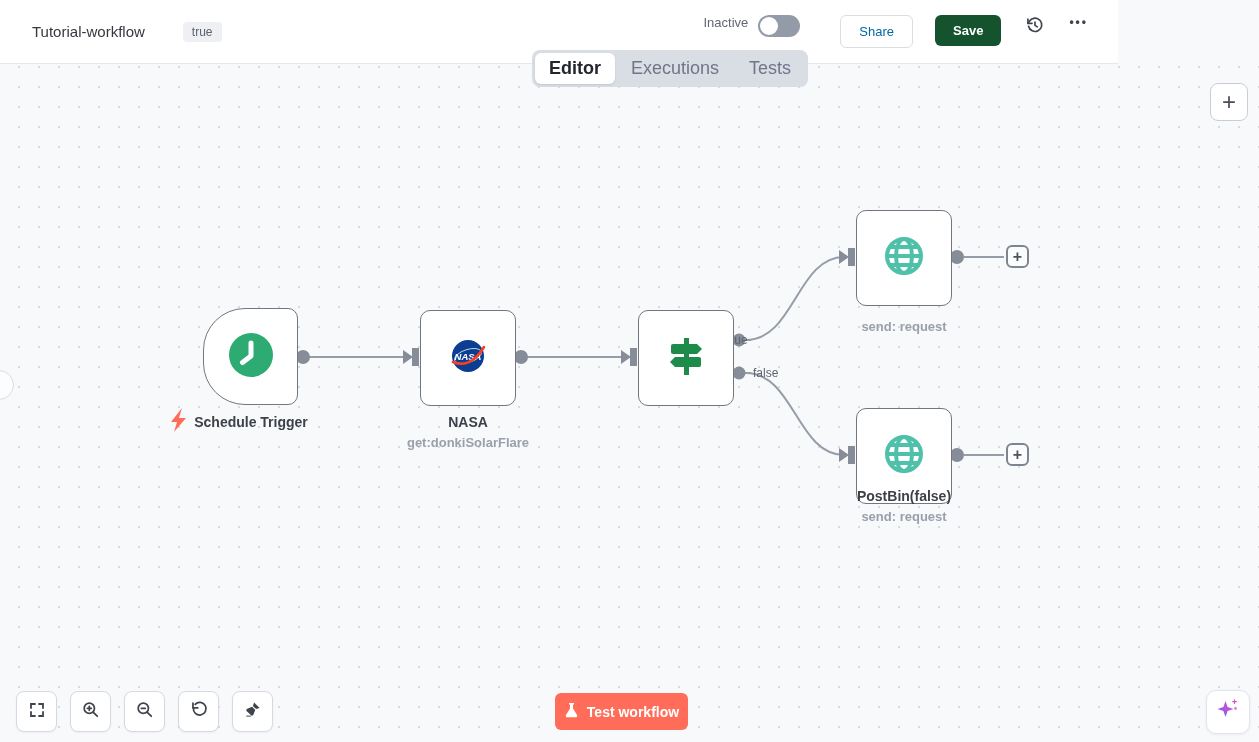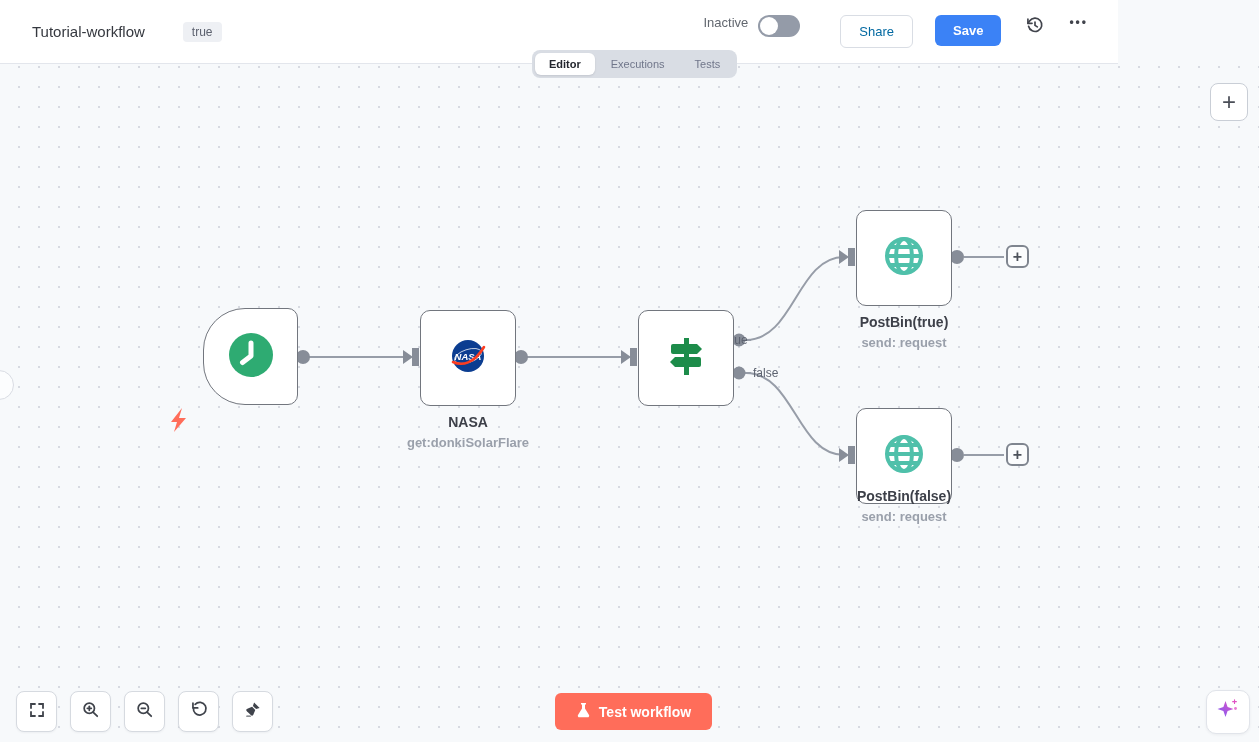--- a/index.html
+++ b/index.html
@@ -25,34 +25,34 @@
   }
   .toggle-knob {
     position: absolute; left: 2px; top: 2px; width: 18px; height: 18px;
     background: #fff; border-radius: 50%;
   }
   .btn-share {
     margin-left: 40px; background: #fff; border: 1px solid #d9dde4; border-radius: 6px;
     padding: 8px 18px; font-size: 13px; font-weight: 500; color: #0369a1; cursor: pointer;
   }
   .btn-save {
-    margin-left: 22px; background: #3b82f6; border: none; border-radius: 6px;
+    margin-left: 22px; background: #14532d; border: none; border-radius: 6px;
     padding: 8px 18px; font-size: 13px; font-weight: 600; color: #fff; cursor: pointer;
   }
   .icon-btn { margin-left: 24px; background: none; border: none; cursor: pointer;
     display: flex; align-items: center; color: #41444c; }
   .ellipsis { font-size: 12px; font-weight: bold; letter-spacing: 2px; color: #41444c; }
 
   
   .tabbar {
     position: absolute; left: 532px; top: 50px; z-index: 20;
     background: #d9dde4; border-radius: 8px; padding: 3px; display: flex; gap: 2px;
   }
   .tab {
-    padding: 5px 14px; font-size: 11px; color: #70768a; border-radius: 6px;
+    padding: 5px 14px; font-size: 18px; color: #70768a; border-radius: 6px;
     cursor: pointer; white-space: nowrap;
   }
   .tab.active { background: #fff; color: #23262e; font-weight: 700;
     box-shadow: 0 1px 2px rgba(40,45,60,.12); }
 
   
   .canvas {
     position: absolute; top: 64px; left: 0; width: 1259px; height: 678px;
     background-color: #f7f9fb;
     background-image: radial-gradient(circle, #d7dae1 1.1px, transparent 1.4px);
@@ -87,21 +87,21 @@
   }
 
   .canvas-controls { position: absolute; left: 16px; top: 627px; display: flex; gap: 13px; }
   .ctrl-btn {
     width: 41px; height: 41px; background: #fff; border: 1px solid #d6dae0;
     border-radius: 8px; display: flex; align-items: center; justify-content: center;
     cursor: pointer; box-shadow: 0 1px 2px rgba(30,35,50,.05); color: #3f434b;
   }
 
   .btn-test {
-    position: absolute; left: 555px; top: 629px; width: 157px; height: 37px;
+    position: absolute; left: 555px; top: 629px; width: 133px; height: 37px;
     background: #ff6d5a; border: none; border-radius: 6px; color: #fff;
     font-size: 14px; font-weight: 600; cursor: pointer;
     display: flex; align-items: center; justify-content: center; gap: 8px;
     font-family: inherit;
   }
 
   .assistant-btn {
     position: absolute; left: 1206px; top: 626px; width: 44px; height: 44px;
     background: #fff; border: 1px solid #e1e4ea; border-radius: 10px;
     display: flex; align-items: center; justify-content: center; cursor: pointer;
@@ -197,20 +197,23 @@
   <div class="branch-label" style="left:753px; top:302px;">false</div>
 
   <div class="node trigger" style="left:203px; top:244px; width:95px; height:97px;">
     <span>
       <svg width="46" height="46" viewBox="0 0 46 46">
         <circle cx="23" cy="23" r="22" fill="#2eab72"></circle>
         <path d="M23 11 L23 24 L14.5 30.5" stroke="#fff" stroke-width="5" fill="none" stroke-linecap="round" stroke-linejoin="round"></path>
       </svg>
     </span>
   </div>
+  <div class="node-label" style="left:131px; top:350px;">
+    <div>Schedule Trigger</div>
+  </div>
 
   <div class="node" style="left:420px; top:246px;">
     <span>
       <svg width="44" height="44" viewBox="0 0 44 44">
         <circle cx="22" cy="22" r="16" fill="#0b3d91"></circle>
         <ellipse cx="22" cy="22" rx="14" ry="6.5" fill="none" stroke="#ffffff" stroke-width="0.8" transform="rotate(-18 22 22)" opacity="0.85"></ellipse>
         <text x="22" y="25.5" text-anchor="middle" font-size="9.5" font-weight="bold" font-style="italic" fill="#ffffff" font-family="Liberation Sans, sans-serif">NASA</text>
         <path d="M7 28 C 16 32, 28 30, 38 13" stroke="#fc3d21" stroke-width="2.6" fill="none" stroke-linecap="round"></path>
       </svg>
     </span>
@@ -235,21 +238,20 @@
       <svg width="48" height="48" viewBox="0 0 48 48" fill="none" stroke="#4fc0aa" stroke-width="4">
         <circle cx="24" cy="24" r="17"></circle>
         <ellipse cx="24" cy="24" rx="8" ry="17"></ellipse>
         <line x1="7" y1="24" x2="41" y2="24"></line>
         <line x1="10" y1="15" x2="38" y2="15"></line>
         <line x1="10" y1="33" x2="38" y2="33"></line>
       </svg>
     </span>
   </div>
   <div class="node-label" style="left:784px; top:250px;">
-    <div>PostBin(true)</div>
     <div class="node-sub">send: request</div>
   </div>
   <div class="add-next" style="left:1006px; top:181px;">
     <span>+</span>
   </div>
 
   <div class="node" style="left:856px; top:344px;">
     <span>
       <svg width="48" height="48" viewBox="0 0 48 48" fill="none" stroke="#4fc0aa" stroke-width="4">
         <circle cx="24" cy="24" r="17"></circle>

